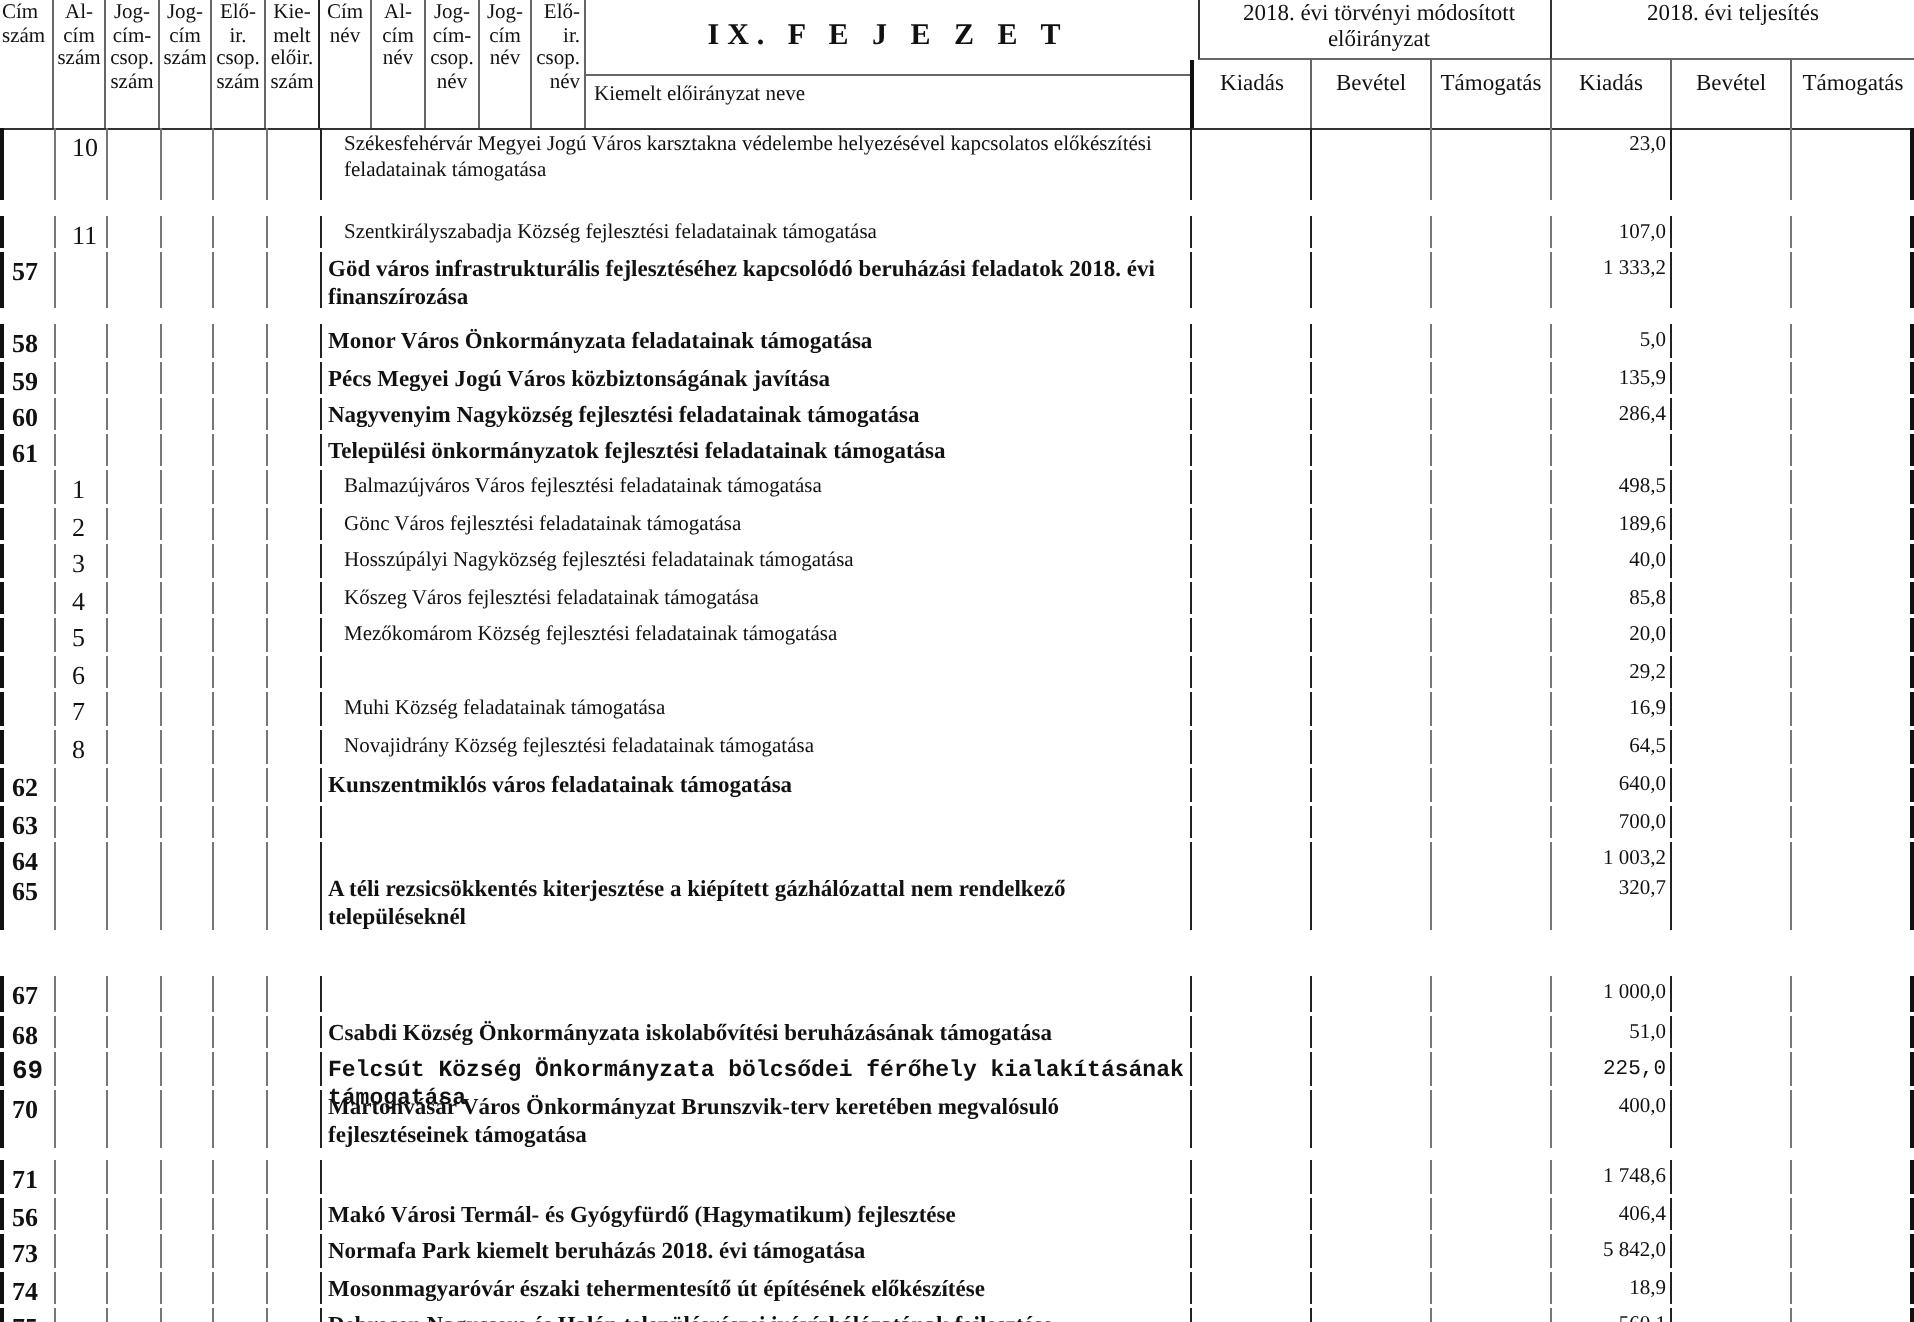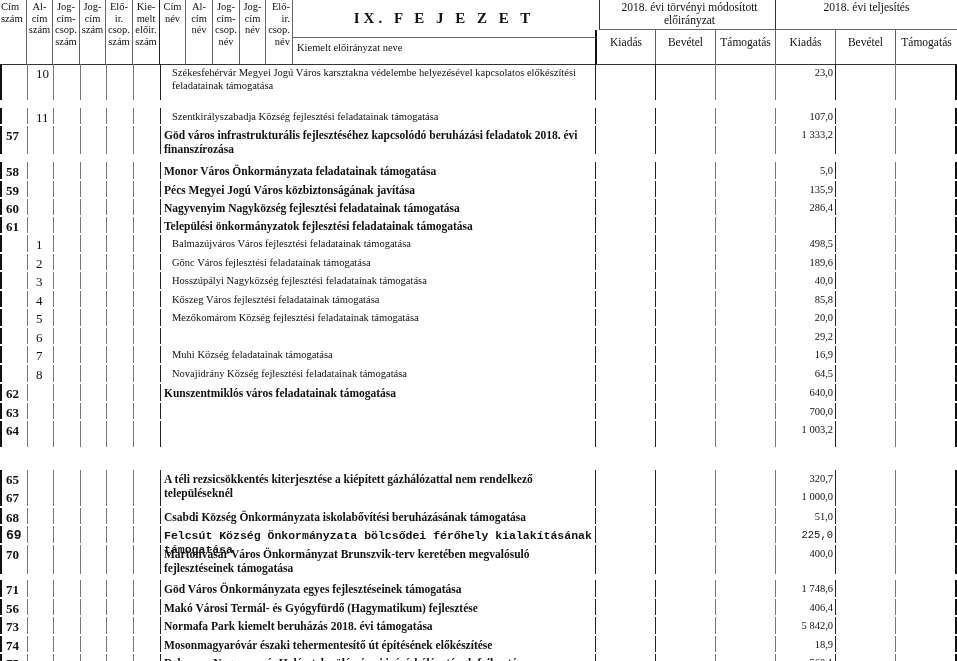--- a/index.html
+++ b/index.html
@@ -452,21 +452,21 @@
         <div class="vl dark" style="left: 160px;"></div>
         <div class="vl dark" style="left: 595px;"></div>
         <div class="vl dark" style="left: 655px;"></div>
         <div class="vl " style="left: 715px;"></div>
         <div class="vl " style="left: 775px;"></div>
         <div class="vl dark" style="left: 835px;"></div>
         <div class="vl " style="left: 895px;"></div>
         <div class="cimnum" style="top: 2px;">64</div>
         <div class="val">1 003,2</div>
       </div>
-      <div class="row" style="top: 406px; height: 31px;">
+      <div class="row" style="top: 372px; height: 31px;">
         <div class="vl thick" style="left: 0px;"></div>
         <div class="vl thick" style="left: 955px;"></div>
         <div class="vl " style="left: 27px;"></div>
         <div class="vl " style="left: 53px;"></div>
         <div class="vl " style="left: 80px;"></div>
         <div class="vl " style="left: 106px;"></div>
         <div class="vl " style="left: 133px;"></div>
         <div class="vl dark" style="left: 160px;"></div>
         <div class="vl dark" style="left: 595px;"></div>
         <div class="vl dark" style="left: 655px;"></div>
@@ -562,21 +562,20 @@
         <div class="vl " style="left: 106px;"></div>
         <div class="vl " style="left: 133px;"></div>
         <div class="vl dark" style="left: 160px;"></div>
         <div class="vl dark" style="left: 595px;"></div>
         <div class="vl dark" style="left: 655px;"></div>
         <div class="vl " style="left: 715px;"></div>
         <div class="vl " style="left: 775px;"></div>
         <div class="vl dark" style="left: 835px;"></div>
         <div class="vl " style="left: 895px;"></div>
         <div class="cimnum">71</div>
-        <div class="name bold">Göd Város Önkormányzata egyes fejlesztéseinek támogatása</div>
         <div class="val">1 748,6</div>
       </div>
       <div class="row" style="top: 535px; height: 18px;">
         <div class="vl thick" style="left: 0px;"></div>
         <div class="vl thick" style="left: 955px;"></div>
         <div class="vl " style="left: 27px;"></div>
         <div class="vl " style="left: 53px;"></div>
         <div class="vl " style="left: 80px;"></div>
         <div class="vl " style="left: 106px;"></div>
         <div class="vl " style="left: 133px;"></div>

